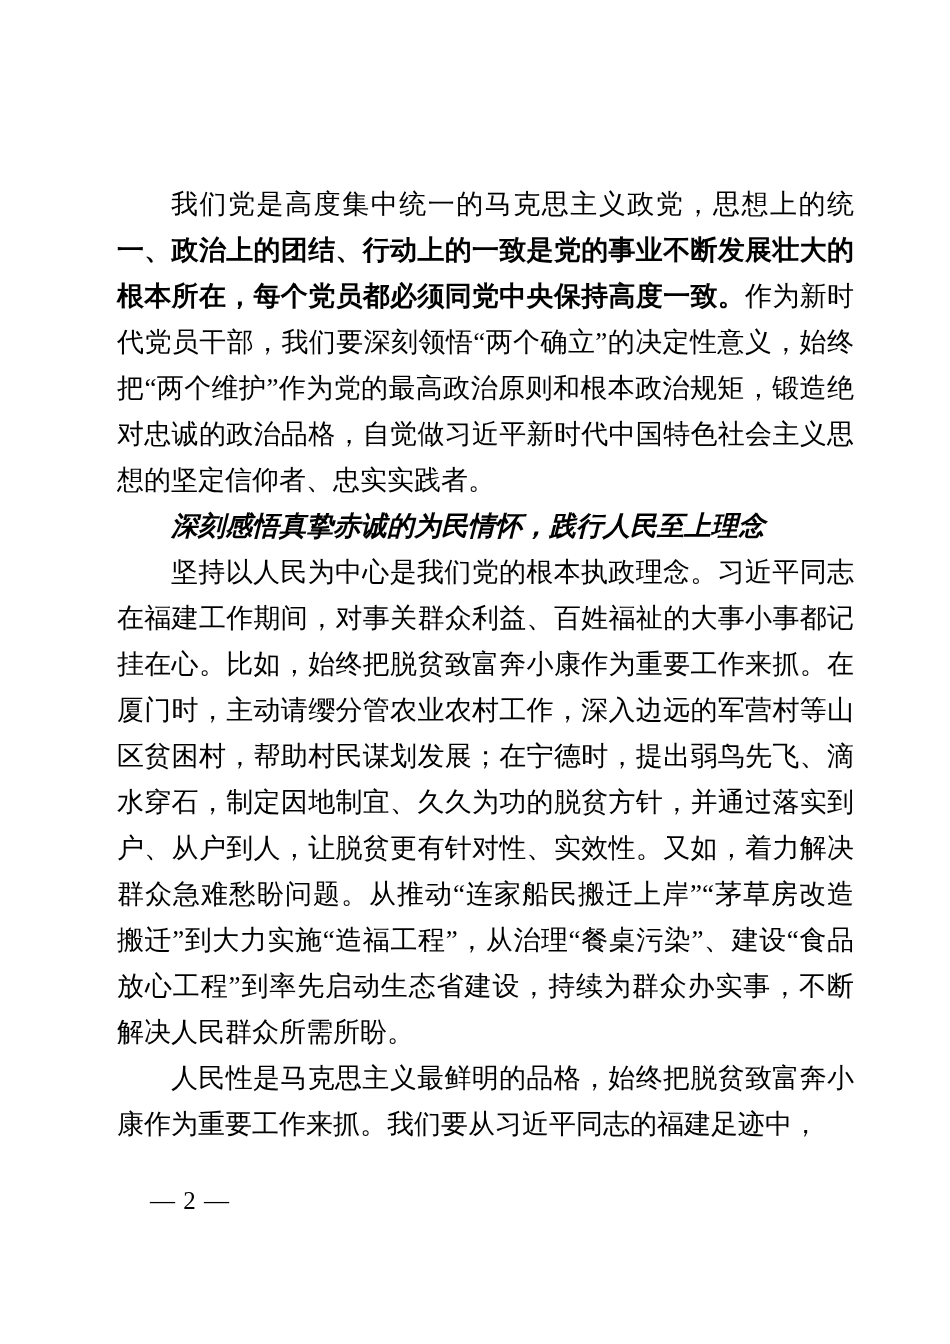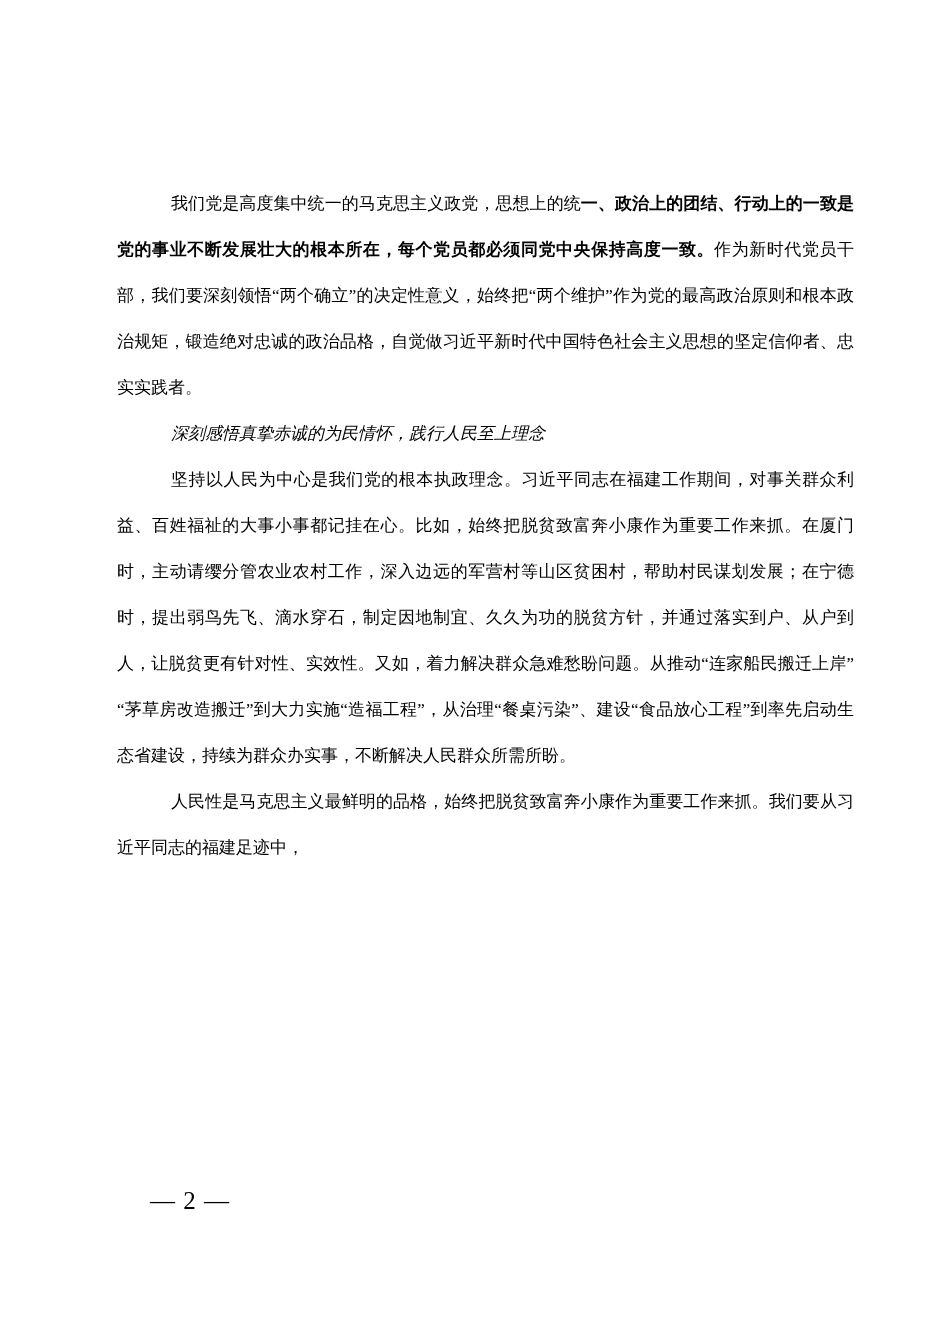--- a/index.html
+++ b/index.html
@@ -17,38 +17,39 @@
     color: #000000;
   }
   .doc-body {
     position: absolute;
     left: 117px;
     top: 181px;
     width: 737px;
   }
   .para {
     margin: 0;
-    font-size: 17px;
+    font-size: 27px;
     line-height: 46px;
     text-align: justify;
     text-justify: inter-ideograph;
     text-indent: 54px;
     letter-spacing: 0px;
     color: #000000;
   }
   .para .run {
     font-family: "Liberation Serif", serif;
     font-weight: 400;
   }
   .para .run.bold {
     font-family: "Liberation Sans", sans-serif;
     font-weight: 700;
   }
   .para.heading .run {
     font-style: italic; 
+    font-weight: bold;
   }
   .page-footer {
     position: absolute;
     left: 150px;
     top: 1186px;
     font-size: 25px;
     line-height: 30px;
     font-family: "Liberation Serif", serif;
     color: #000000;
     letter-spacing: 1px;

